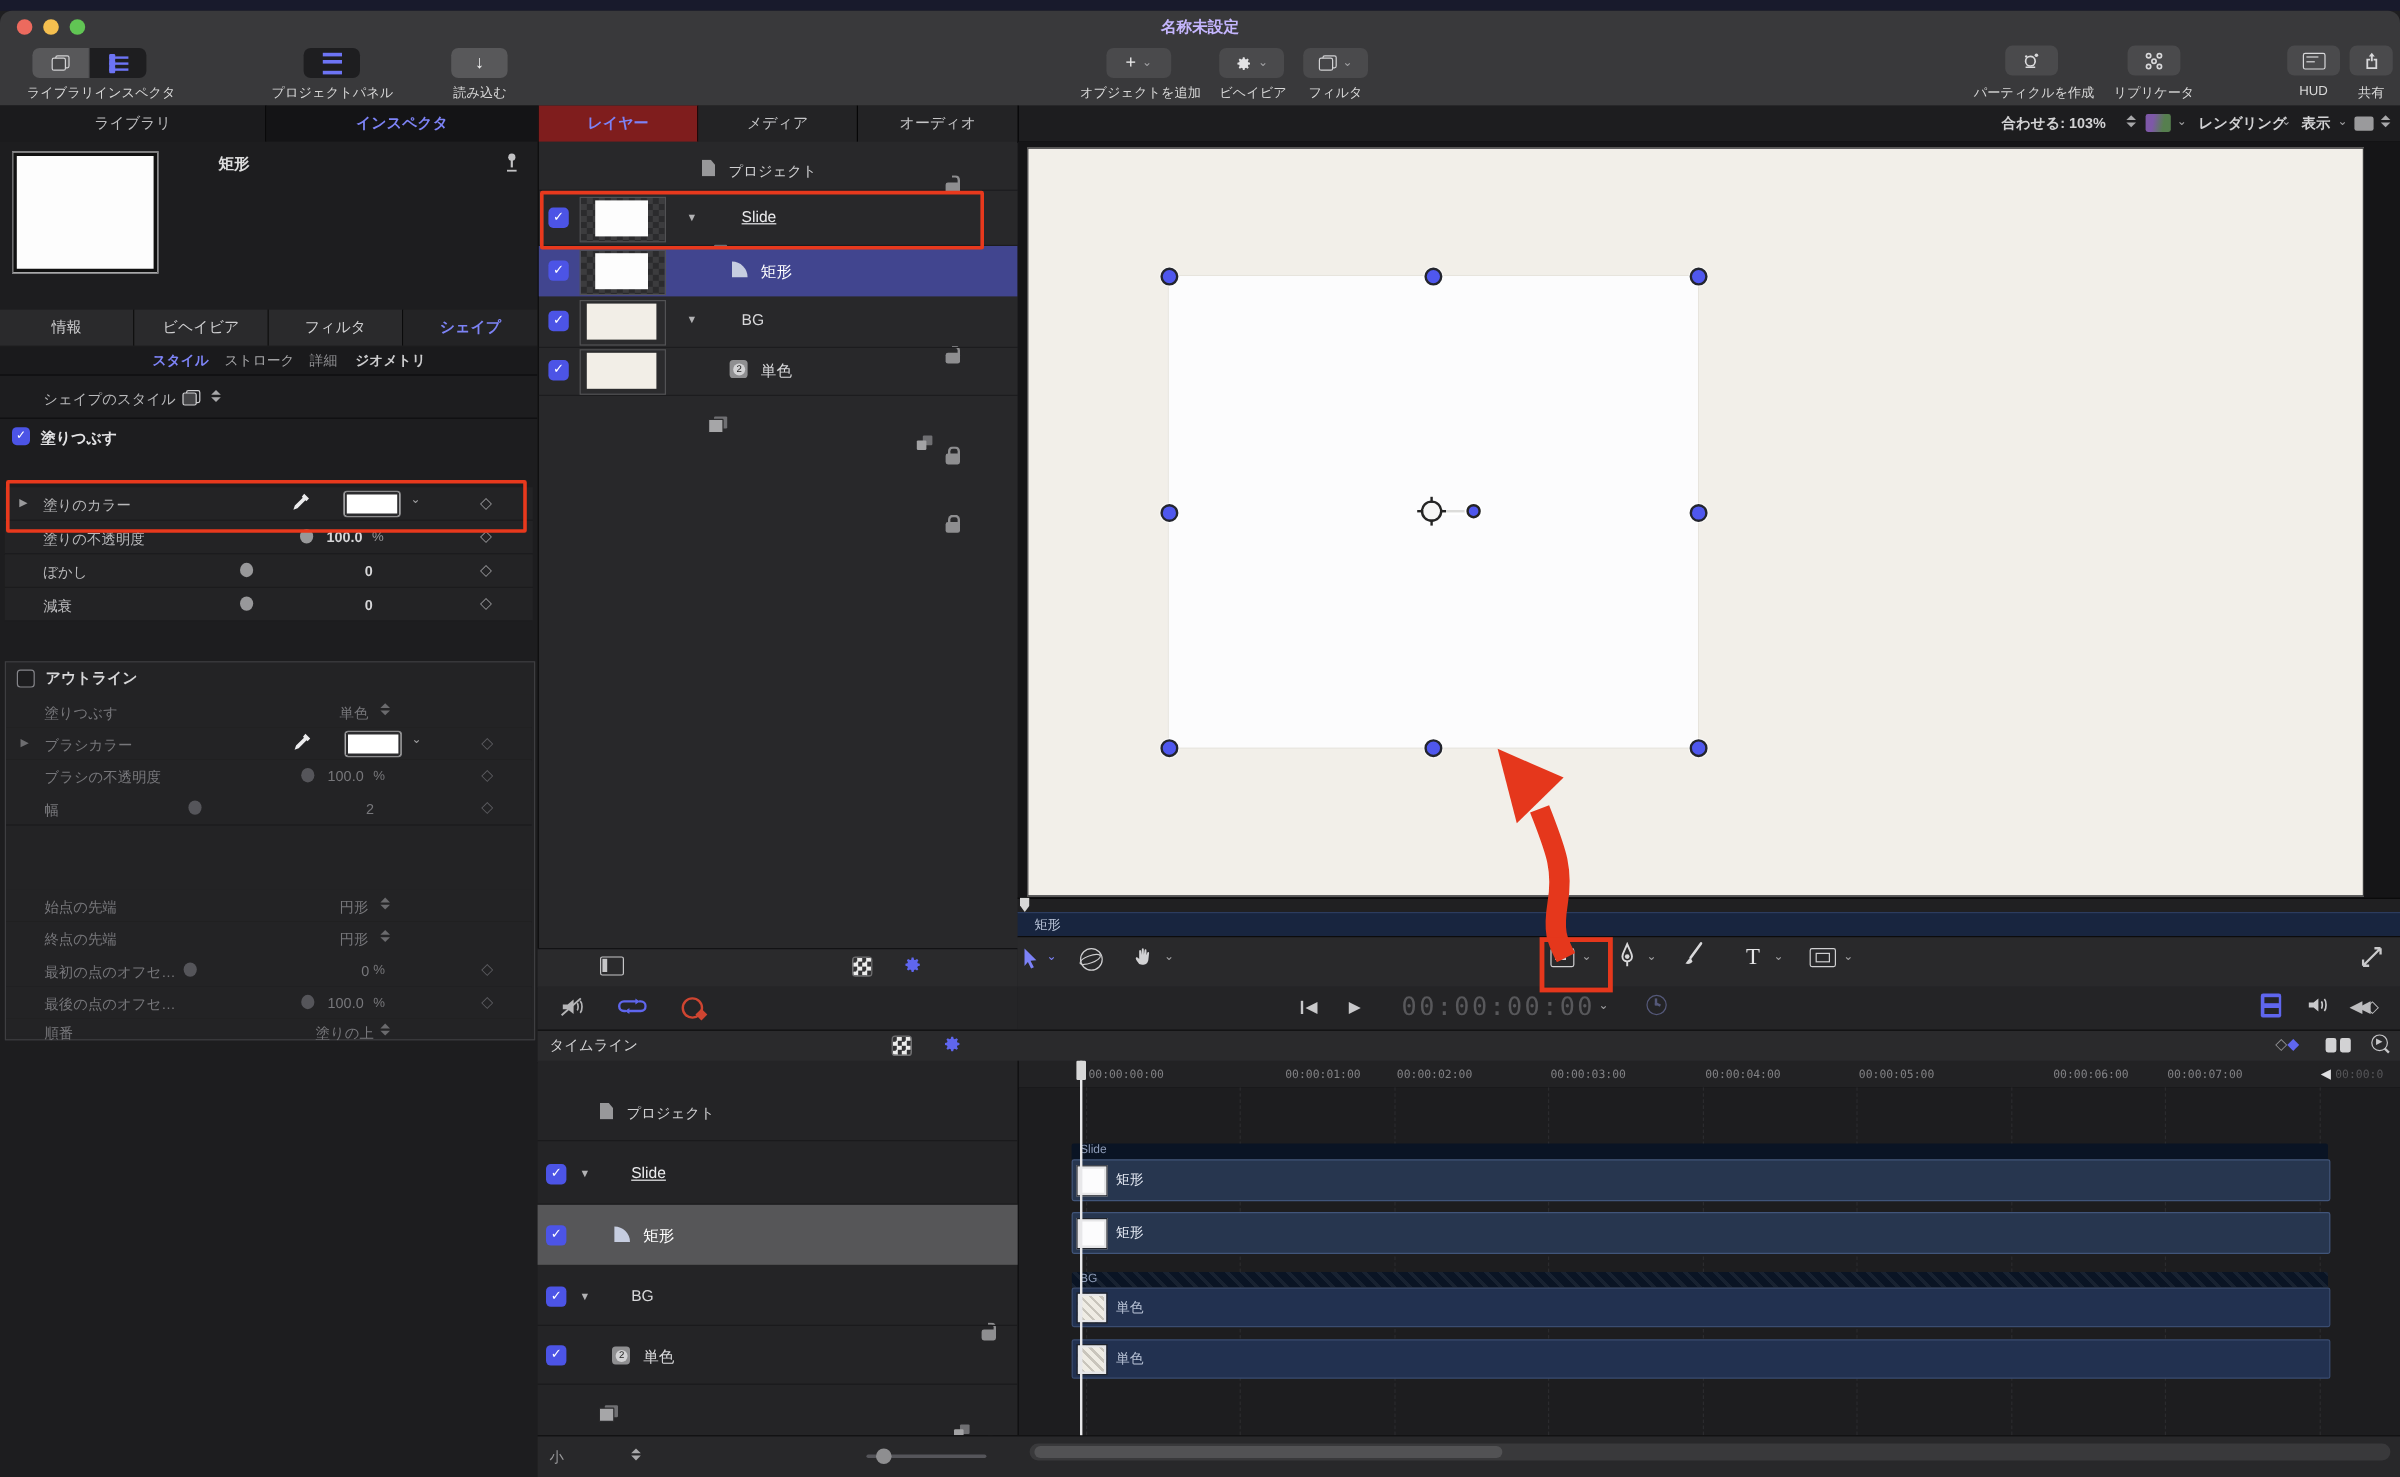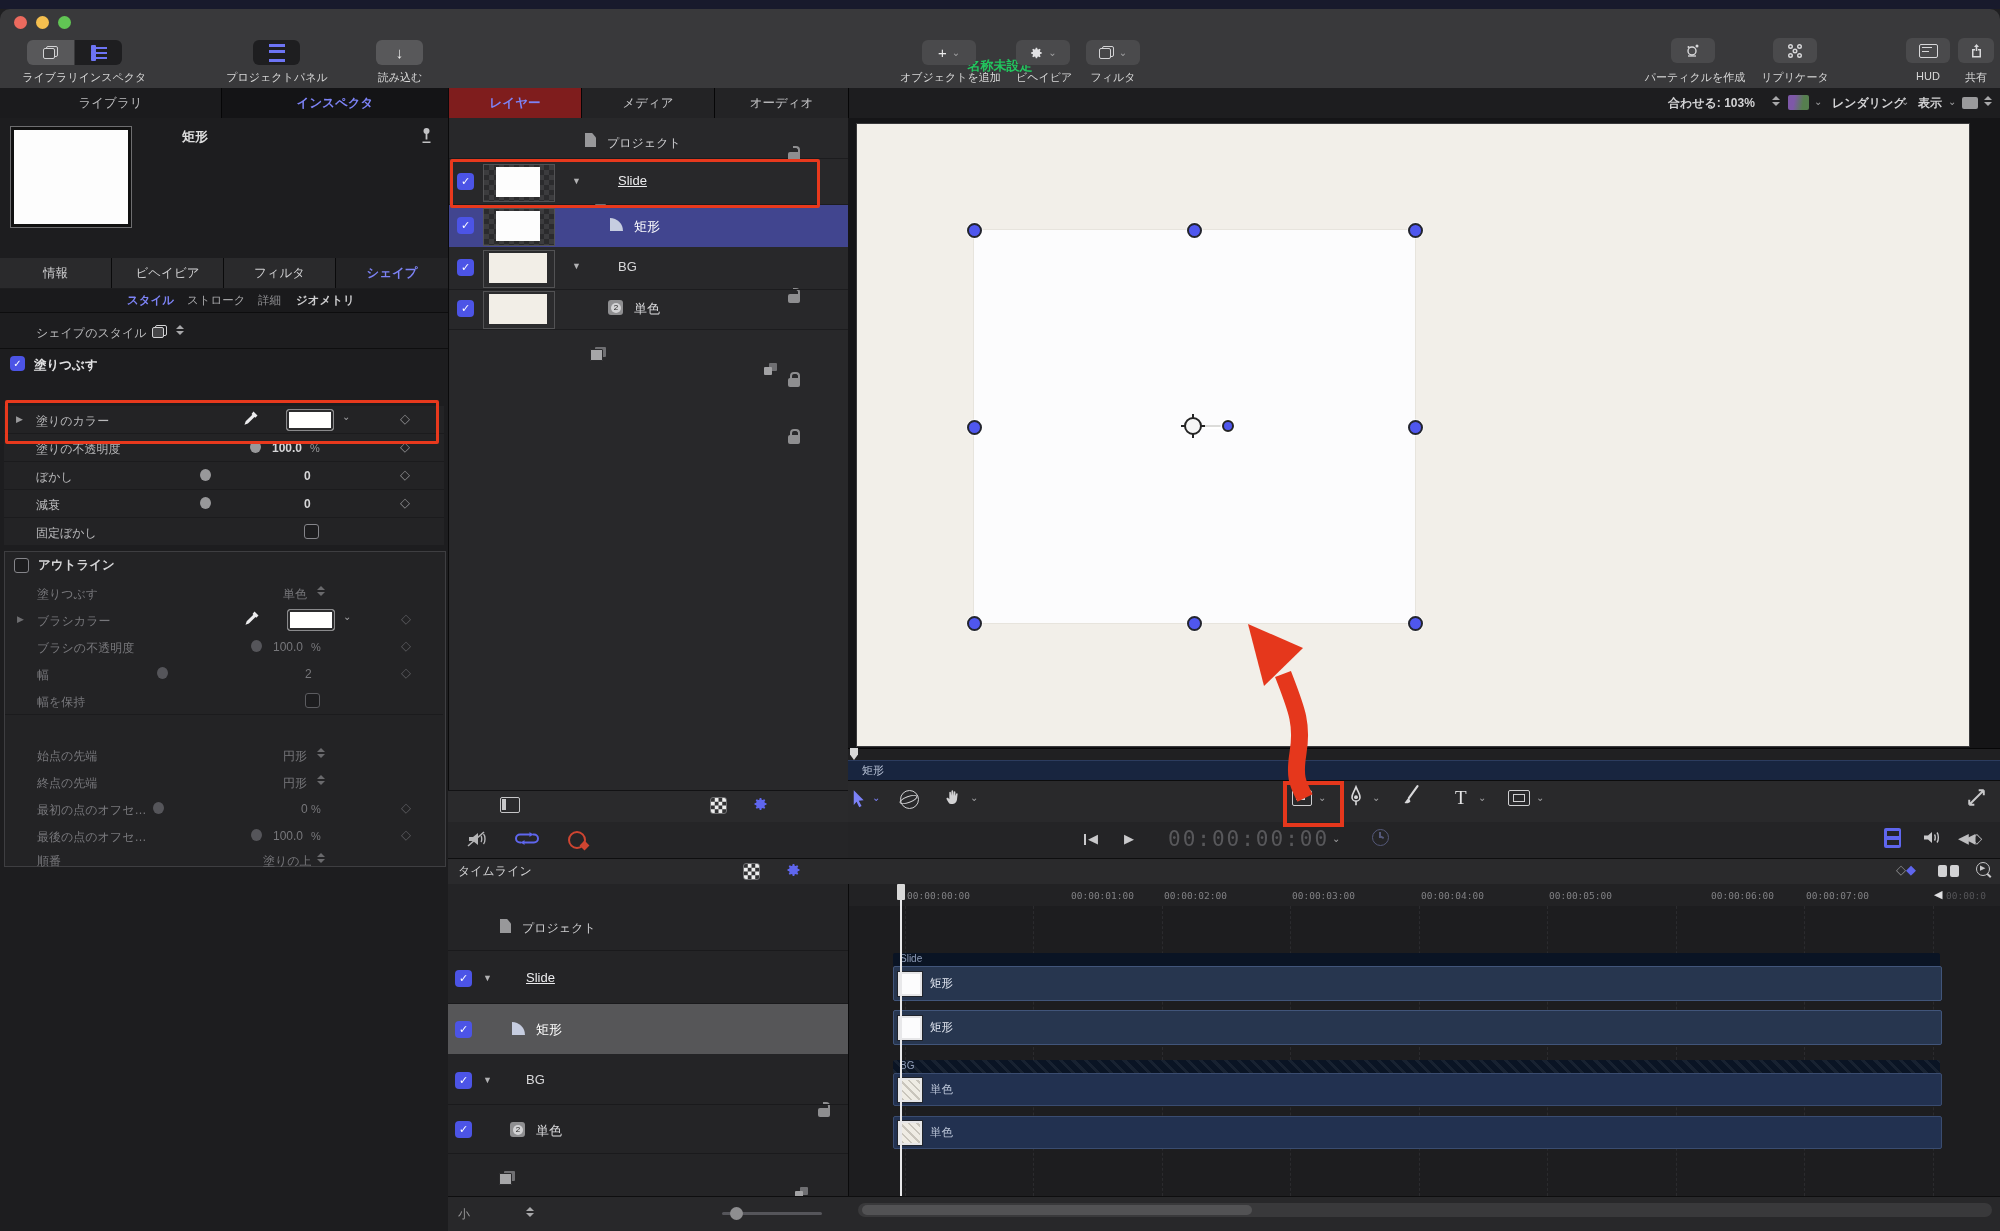--- a/index.html
+++ b/index.html
@@ -69,21 +69,21 @@
 <body>
 
 <div id="app">
 
   <div class="abs" style="left:0;top:0;width:2000px;height:9px;background:#181a2c;"></div>
 
   <div class="abs" style="left:0;top:9px;width:2000px;height:79px;background:#39393b;border-bottom:1px solid #0a0a0b;border-radius:10px 10px 0 0;"></div>
   <div class="abs" style="left:14px;top:16px;width:13px;height:13px;border-radius:50%;background:#ec6a5e;"></div>
   <div class="abs" style="left:36px;top:16px;width:13px;height:13px;border-radius:50%;background:#f5bf4f;"></div>
   <div class="abs" style="left:58px;top:16px;width:13px;height:13px;border-radius:50%;background:#61c554;"></div>
-  <div class="abs" style="left:900px;top:14px;width:200px;text-align:center;font-size:13px;font-weight:bold;color:#22c55e;margin-top:43px;">名称未設定</div>
+  <div class="abs" style="left:900px;top:14px;width:200px;text-align:center;font-size:13px;font-weight:bold;color:#c4b5fd;">名称未設定</div>
 
   <div class="abs btn" style="left:27px;top:40px;width:47px;height:25px;background:#58585a;border-radius:6px 0 0 6px;">
       <span class="copyic"></span>
     </div>
   <div class="abs btn darkb" style="left:75px;top:40px;width:47px;height:25px;border-radius:0 6px 6px 0;">
     <span class="slid">
         <i style="top:0;"></i>
         <i style="top:5px;"></i>
         <i style="top:10px;"></i>
       </span>
@@ -213,24 +213,20 @@
     <span class="abs slider" style="left:148px;top:12px;width:108px;"><span class="th" style="left:48px;"></span></span>
     <span class="val abs" style="left:300px;top:7px;font-weight:bold;">0</span>
     <span class="abs dia" style="left:396px;top:5px;">◇</span>
   </div>
   <div class="irow" style="top:490px;">
     <span class="lbl abs" style="left:32px;top:7px;">減衰</span>
     <span class="abs slider" style="left:148px;top:12px;width:108px;"><span class="th" style="left:48px;"></span></span>
     <span class="val abs" style="left:300px;top:7px;font-weight:bold;">0</span>
     <span class="abs dia" style="left:396px;top:5px;">◇</span>
   </div>
-  <div class="irow" style="top:518px;border-bottom:none;">
-    <span class="lbl abs" style="left:32px;top:7px;">固定ぼかし</span>
-    <span class="abs cbe" style="left:300px;top:6px;"></span>
-  </div>
 
   <div class="abs" style="left:4px;top:551px;width:440px;height:314px;border:1px solid #3e3e41;background:#232325;"></div>
   <div class="abs cbe" style="left:14px;top:558px;"></div>
   <div class="abs" style="left:38px;top:557px;font-size:12.5px;color:#d6d6d8;font-weight:bold;">アウトライン</div>
 
   <div class="irow" style="top:579px;left:5px;width:438px;">
     <span class="lbl dim abs" style="left:32px;top:7px;">塗りつぶす</span>
     <span class="val dim abs" style="left:278px;top:7px;">単色</span>
     <span class="abs stepper dm" style="left:312px;top:7px;">
         <i class="up"></i>
@@ -252,24 +248,20 @@
     <span class="abs slider dm" style="left:148px;top:12px;width:108px;"><span class="th" style="left:98px;"></span></span>
     <span class="val dim abs" style="left:268px;top:7px;">100.0</span>
     <span class="abs dim" style="left:306px;top:8px;font-size:11px;">%</span>
     <span class="abs dia dm" style="left:396px;top:5px;">◇</span>
   </div>
   <div class="irow" style="top:660px;left:5px;width:438px;">
     <span class="lbl dim abs" style="left:32px;top:7px;">幅</span>
     <span class="abs slider dm" style="left:148px;top:12px;width:108px;"><span class="th" style="left:4px;"></span></span>
     <span class="val dim abs" style="left:300px;top:7px;">2</span>
     <span class="abs dia dm" style="left:396px;top:5px;">◇</span>
-  </div>
-  <div class="irow" style="top:687px;left:5px;width:438px;">
-    <span class="lbl dim abs" style="left:32px;top:7px;">幅を保持</span>
-    <span class="abs cbe" style="left:300px;top:6px;border-color:#5c5c60;"></span>
   </div>
   <div class="irow" style="top:741px;left:5px;width:438px;">
     <span class="lbl dim abs" style="left:32px;top:7px;">始点の先端</span>
     <span class="val dim abs" style="left:278px;top:7px;">円形</span>
     <span class="abs stepper dm" style="left:312px;top:7px;">
         <i class="up"></i>
         <i class="dn"></i>
       </span>
   </div>
   <div class="irow" style="top:768px;left:5px;width:438px;">

